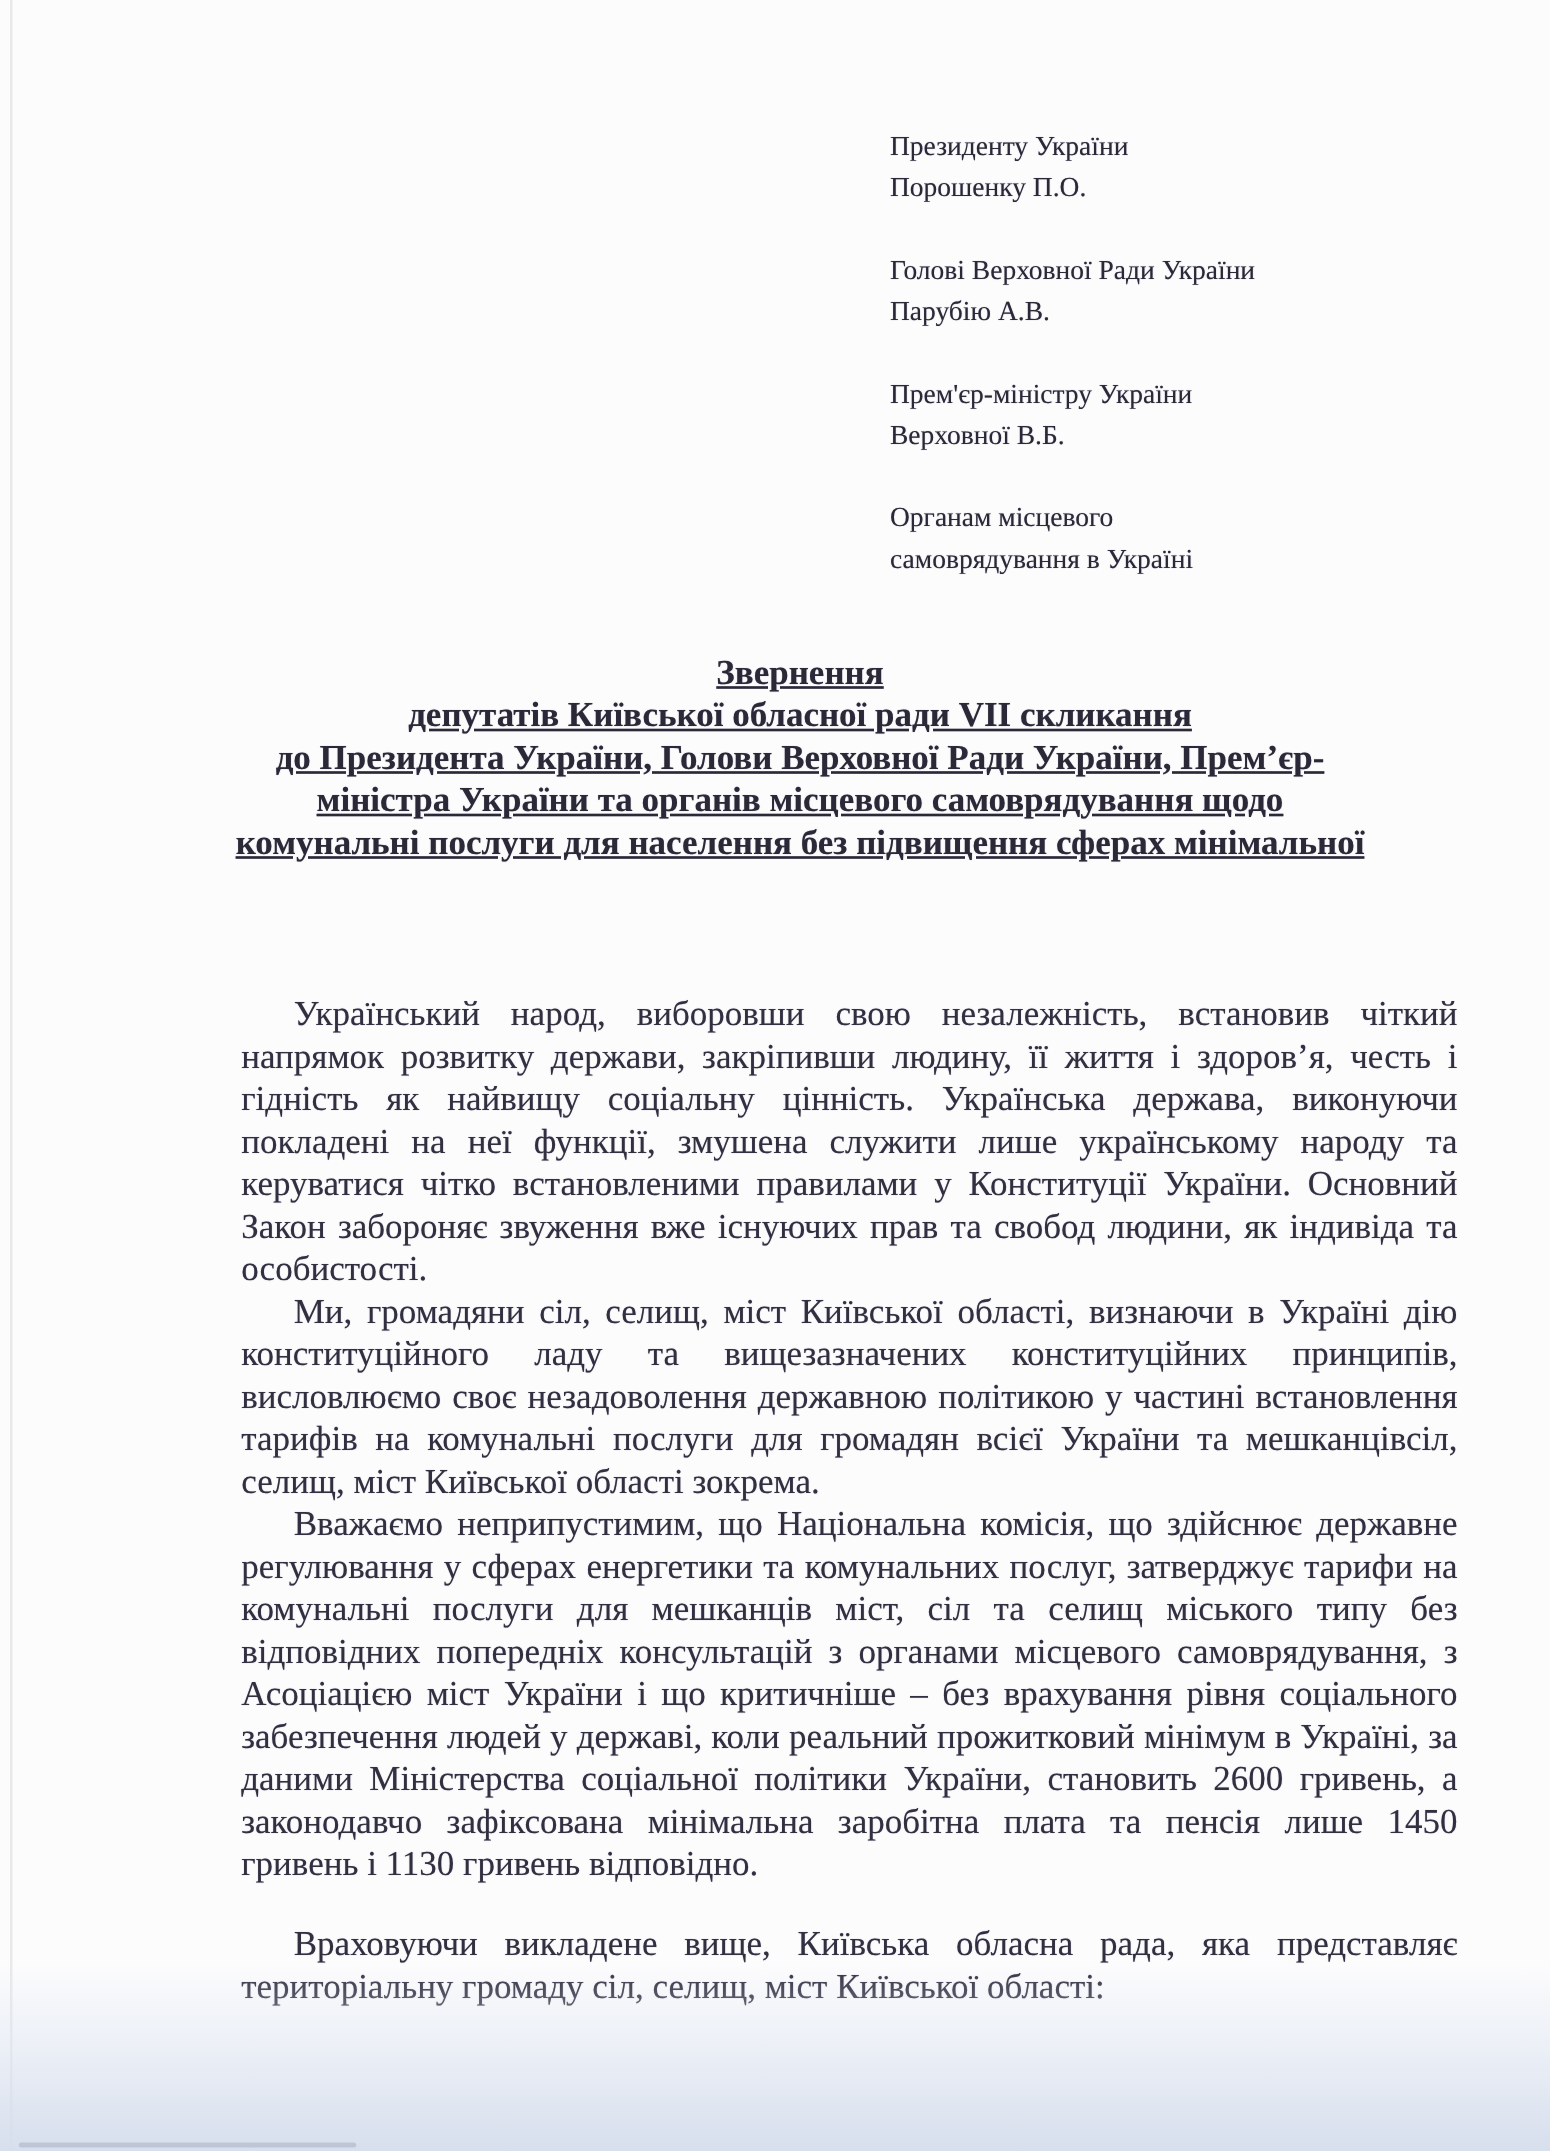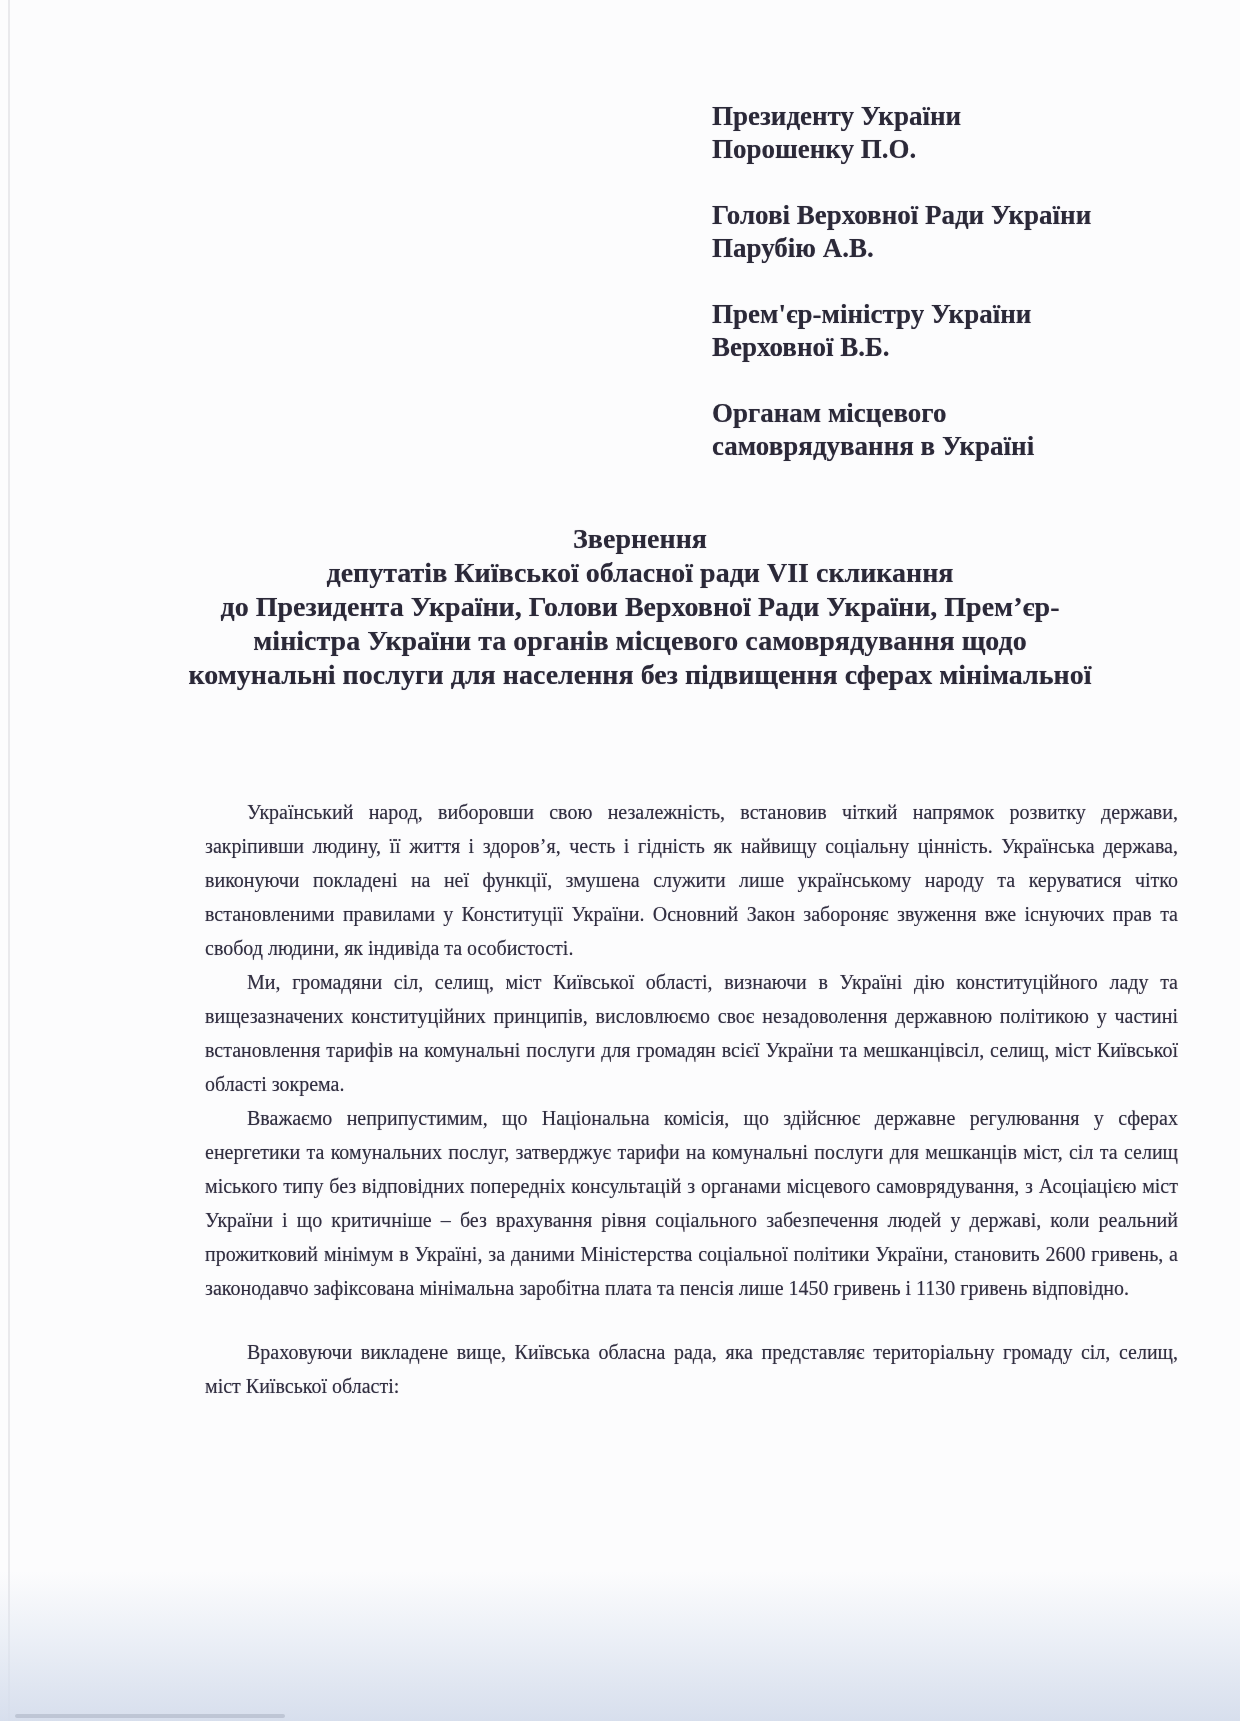--- a/index.html
+++ b/index.html
@@ -30,35 +30,36 @@
       rgba(213,221,236,0.95) 100%);
   }
   .bottom-streak{
     position:absolute;left:15px;bottom:3px;width:270px;height:4px;
     background:rgba(148,156,174,0.38);
     border-radius:2px;
   }
   
   .address{
     position:absolute;left:712px;top:100px;
-    font-size:27px;font-weight:700;line-height:33px;
+    font-size:22px;font-weight:400;line-height:33px;
     color:var(--ink-bold);
   }
   .addr-group{margin-bottom:33px;}
   
   .title{
     position:absolute;left:150px;right:110px;top:522px;
     text-align:center;
     font-size:28px;font-weight:700;line-height:34px;
     color:var(--ink-bold);
+    text-decoration:underline;
   }
   
   .body-text{
-    position:absolute;left:205px;top:795px;width:973px;
-    font-size:20px;line-height:34px;
+    position:absolute;left:193px;top:795px;width:973px;
+    font-size:28px;line-height:34px;
     text-align:justify;
   }
   .body-text p{margin:0;text-indent:42px;}
   .body-text p.closing{margin-top:30px;}
 </style>
 </head>
 <body>
 
 <div class="scan-page">
 

